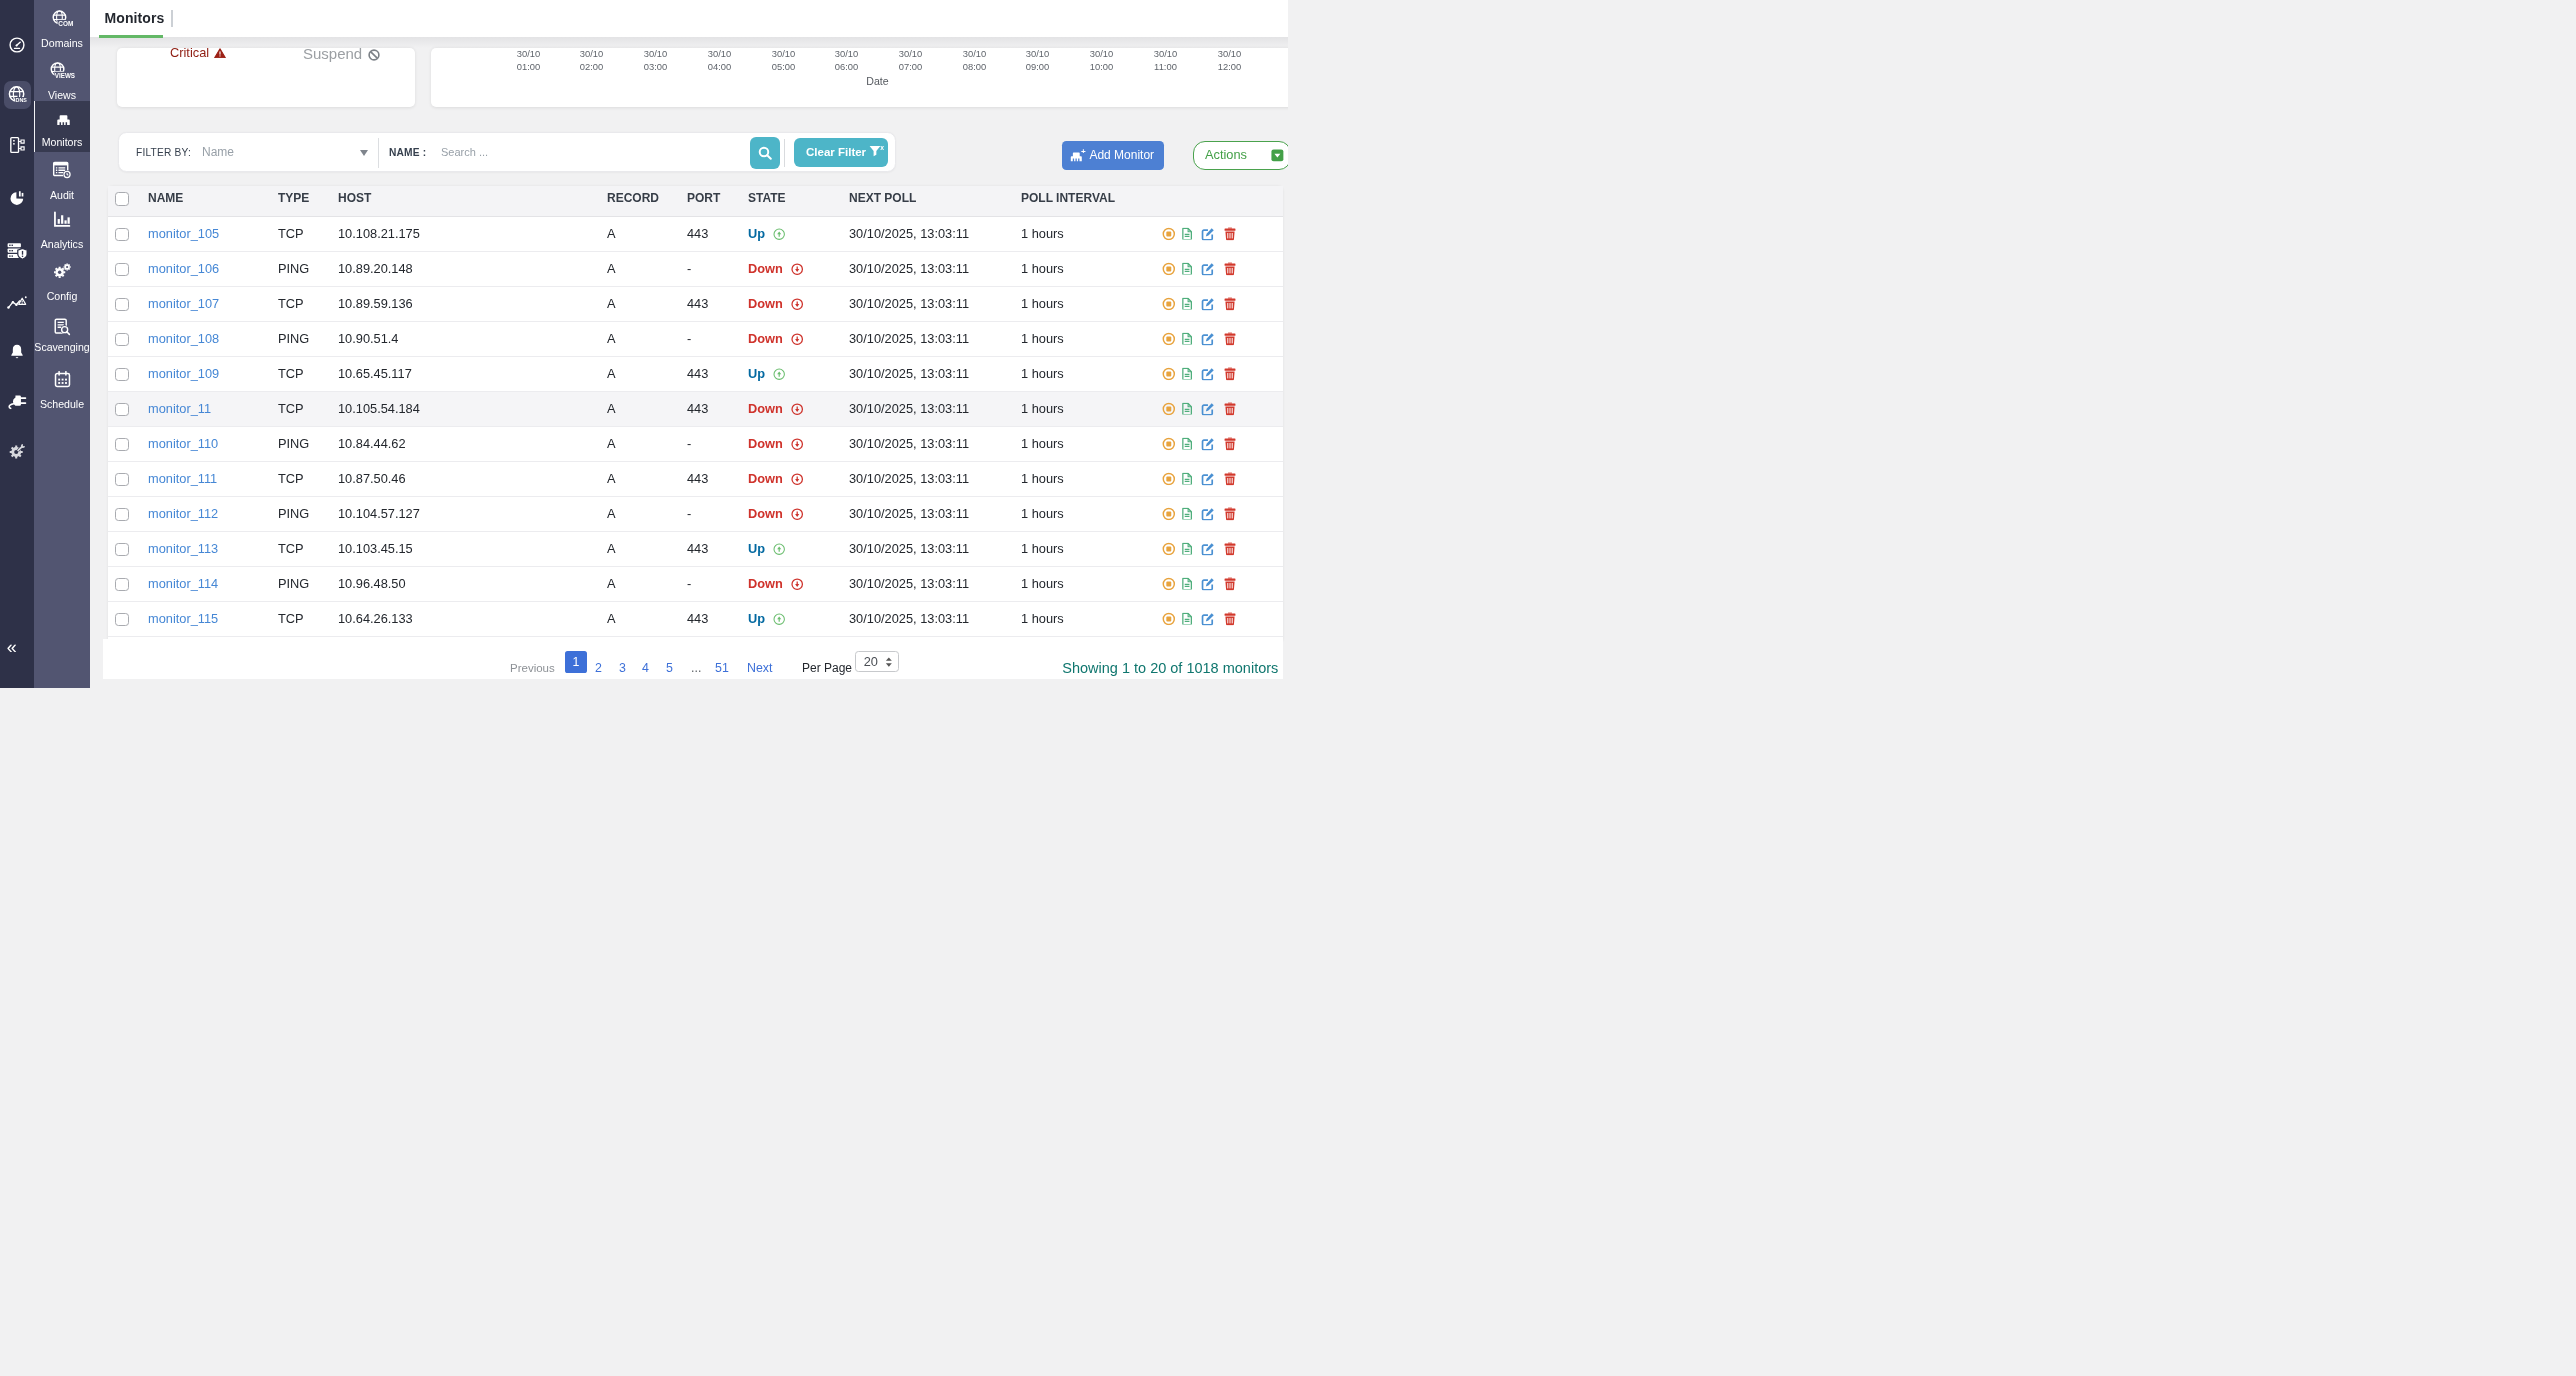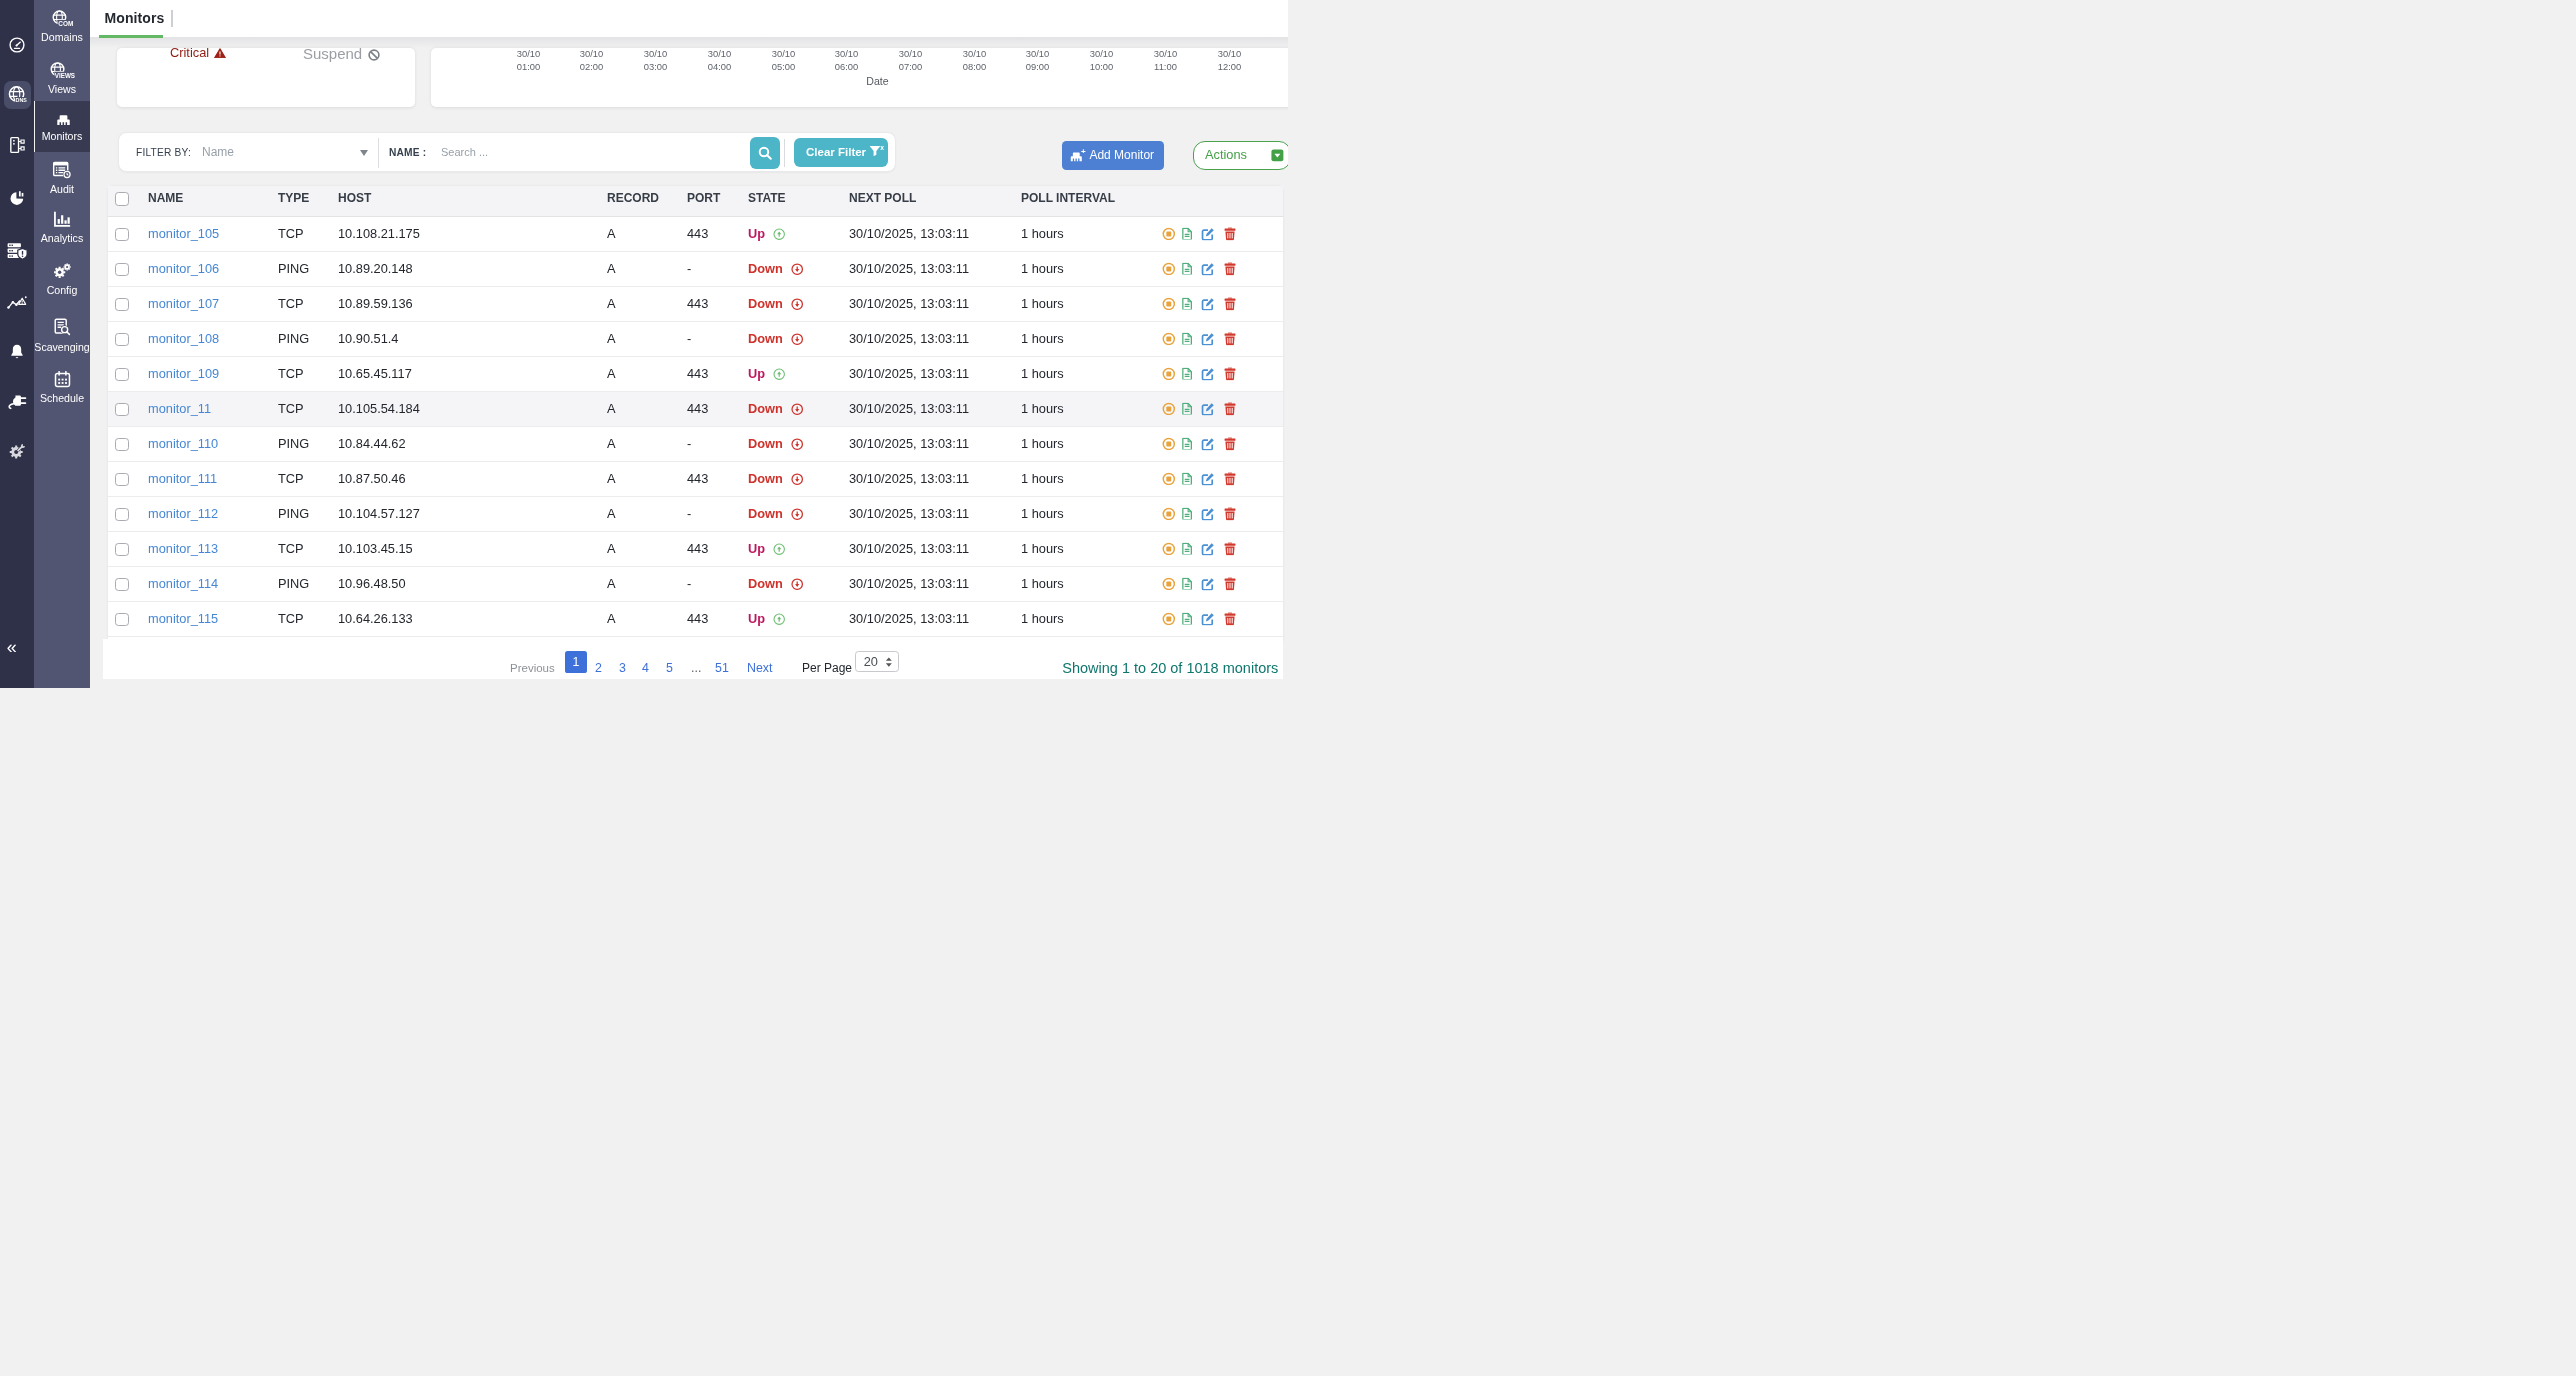--- a/index.html
+++ b/index.html
@@ -3,21 +3,21 @@
 <meta charset="utf-8">
 <style>
 *{margin:0;padding:0;box-sizing:border-box}
 html,body{width:1288px;height:688px;overflow:hidden}
 body{position:relative;background:#f1f1f2;font-family:"Liberation Sans",sans-serif;-webkit-font-smoothing:antialiased}
 .abs{position:absolute}
 #sb1{position:absolute;left:0;top:0;width:34px;height:688px;background:#2e3148;z-index:5}
 #sb2{position:absolute;left:34px;top:0;width:56px;height:688px;background:#525571;z-index:5}
 .s1i{position:absolute;left:50%;transform:translate(-50%,-50%)}
 .s2item{position:absolute;left:0;width:56px;text-align:center;color:#fff}
-.s2item .lab{display:block;font-size:10.6px;color:#fff;margin-top:4px}
+.s2item .lab{display:block;font-size:10.6px;color:#fff;margin-top:10px}
 .s2icon{display:block;margin:0 auto}
 #mon-active{position:absolute;left:0;top:101px;width:56px;height:51px;background:#373a50;border-left:1.7px solid #f2f2f5}
 #topbar{position:absolute;left:90px;top:0;right:0;height:37px;background:#fff;z-index:4}
 #title{position:absolute;left:14.5px;top:0;line-height:36px;font-size:14px;font-weight:700;color:#24282f;letter-spacing:0.1px}
 #tdiv{position:absolute;left:81px;top:10.2px;width:1.7px;height:17px;background:#ccd0d5}
 #greentab{position:absolute;left:9.4px;top:35px;width:64px;height:3px;background:#63b866}
 #strip{position:absolute;left:90px;top:37px;right:0;height:11px;background:linear-gradient(#e3e3e5,#f1f1f2)}
 .card{position:absolute;background:#fff;border-radius:5.1px;box-shadow:0 0.9px 3.4px rgba(0,0,0,.09)}
 #card1{left:117px;top:48px;width:298px;height:59px;overflow:hidden}
 #card2{left:431px;top:48px;width:952px;height:59px;overflow:hidden}
@@ -33,21 +33,21 @@
 #btn-clear{position:absolute;left:794px;top:138px;width:94px;height:29px;background:#4db5c8;border-radius:6px;color:#fff;font-size:11.5px;font-weight:700;text-align:left;line-height:29px;padding-left:12px}
 #btn-add{position:absolute;left:1062px;top:141px;width:102px;height:29px;background:#4d80d3;border-radius:4.3px;color:#fff;font-size:12px;line-height:29px;padding-left:9.4px}
 #btn-actions{position:absolute;left:1193px;top:141px;width:98px;height:29px;background:#fff;border:1.7px solid #4aa24d;border-radius:12px;color:#43a047;font-size:12.8px;line-height:25.6px;text-align:left;padding-left:11px}
 #tablecard{position:absolute;left:108px;top:186px;width:1175px;height:454px;background:#fff;border-radius:5.1px 5.1px 0 0;box-shadow:0 0.9px 2.6px rgba(0,0,0,.08)}
 table{border-collapse:collapse;table-layout:fixed;width:1175px}
 th{background:#f4f4f6;height:30px;font-size:12px;font-weight:700;color:#363d47;text-align:left;padding:0 0 5.1px 0;border-bottom:0.9px solid #e3e3e6;vertical-align:middle}
 td{height:35px;border-bottom:0.9px solid #ececef;font-size:12.8px;color:#23272d;padding:0;vertical-align:middle}
 tr.hl td{background:#f5f5f7}
 a.mlink{color:#4587d5;text-decoration:none}
 .cb{display:inline-block;width:13.6px;height:13.6px;border:1.3px solid #a9abb0;border-radius:3.4px;background:#fff;vertical-align:middle}
-.up{color:#be185d;font-weight:700}
+.up{color:#0369a1;font-weight:700}
 .down{color:#cf322b;font-weight:700}
 .sticon{vertical-align:-2.1px;margin-left:8px}
 td.icons{position:relative}
 .ico{position:absolute;top:50%;transform:translateY(-50%)}
 #pagistrip{position:absolute;left:103px;top:639px;width:1180px;height:40px;background:#fff}
 .pg{position:absolute;top:10px;line-height:39px;font-size:12.4px;white-space:nowrap}
 .pglink{color:#3d70d8}
 #pg1{position:absolute;left:462px;top:12px;width:22px;height:22px;background:#3d70d8;border-radius:2.6px;color:#fff;font-size:12.4px;text-align:center;line-height:22px}
 #ppsel{position:absolute;left:752px;top:12.4px;width:44px;height:21px;border:0.9px solid #c7c9cc;border-radius:3.4px;background:#fff}
 </style>

